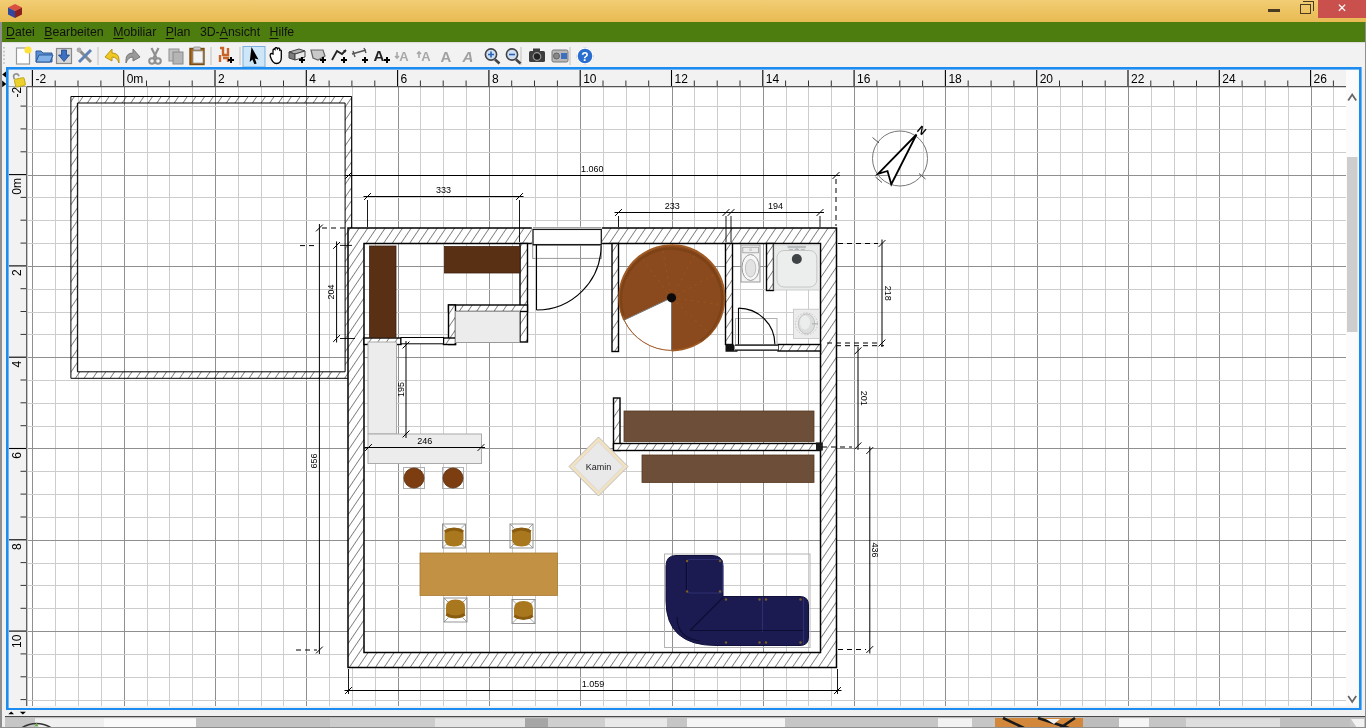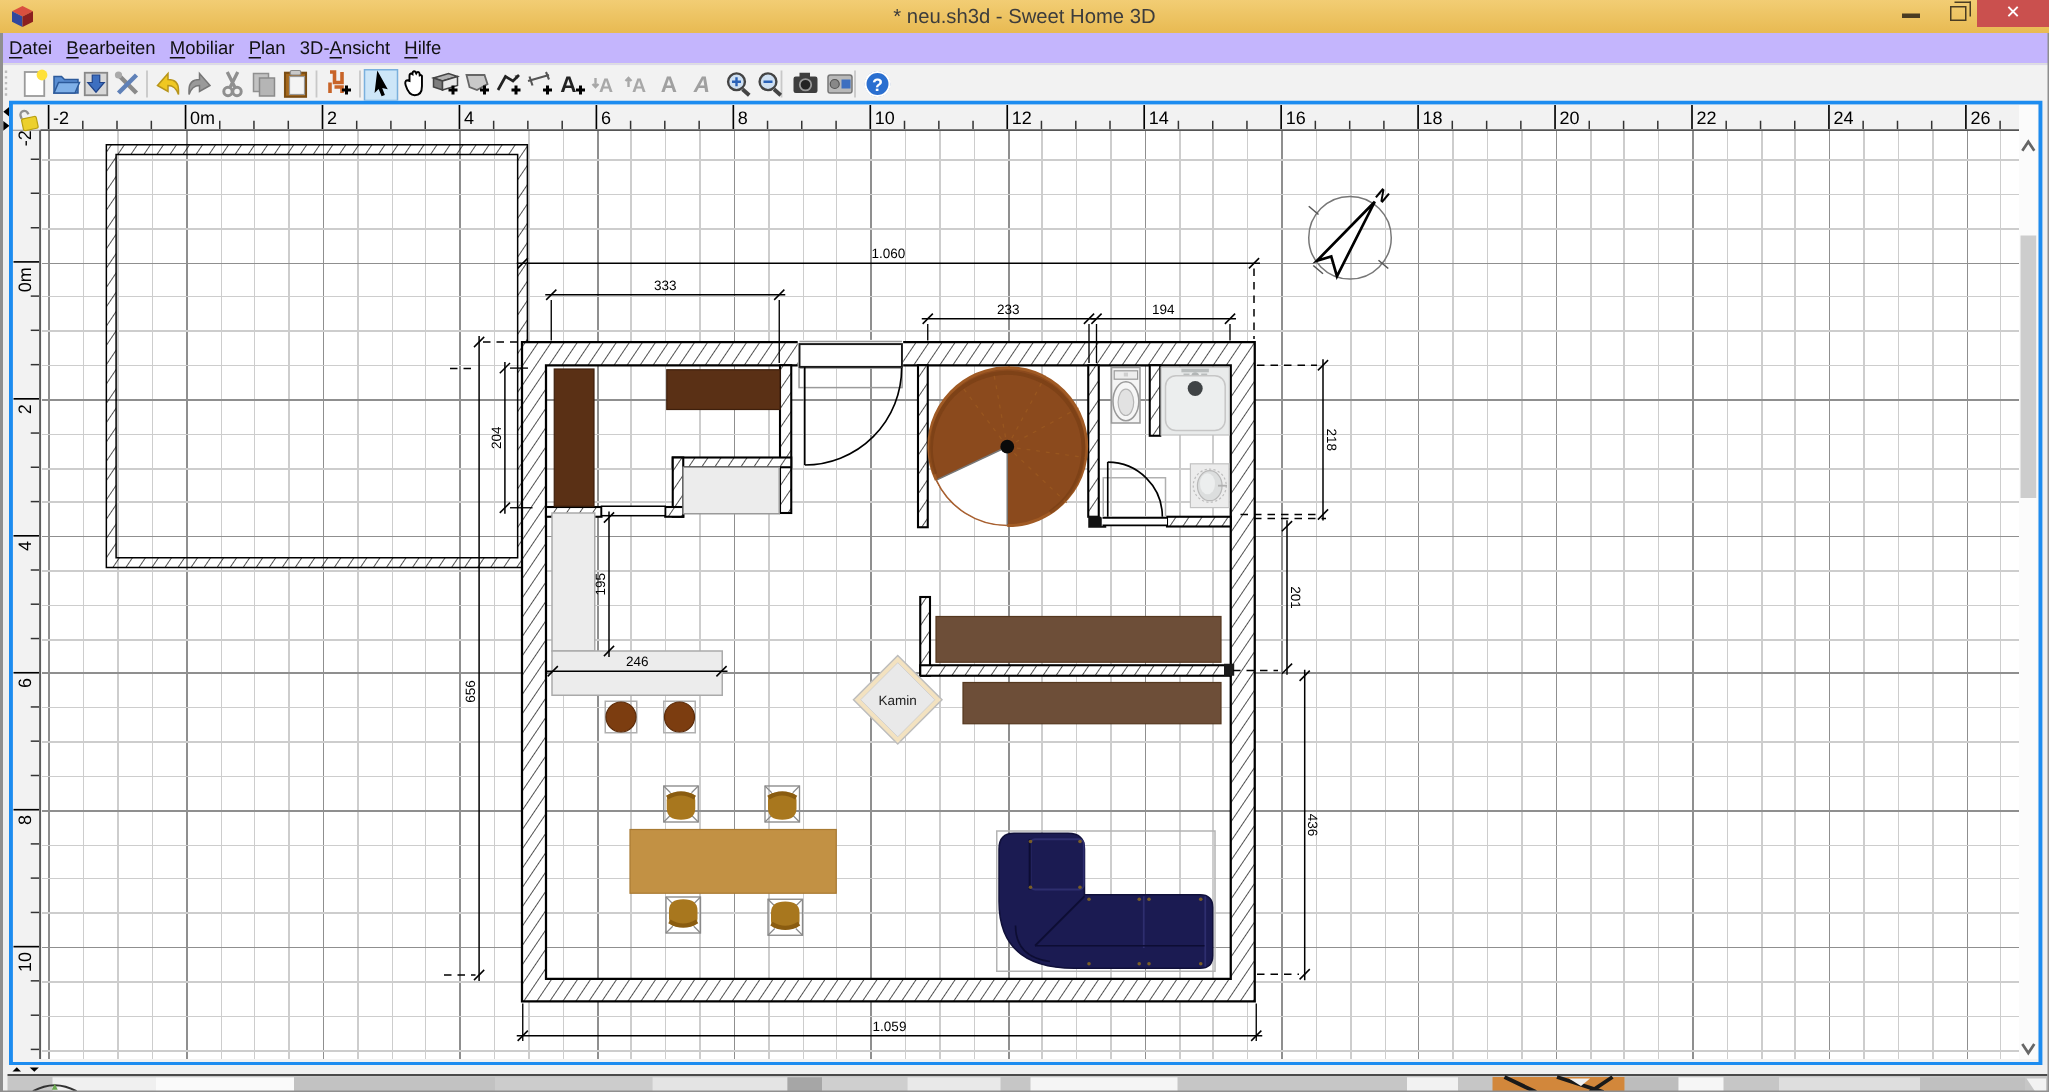--- a/index.html
+++ b/index.html
@@ -1,30 +1,29 @@
 <!DOCTYPE html>
 <html><head><meta charset="utf-8"><style>
 *{margin:0;padding:0;box-sizing:border-box}
 html,body{width:1366px;height:728px;overflow:hidden;font-family:"Liberation Sans",sans-serif;background:#f0f0f0}
 #titlebar{position:absolute;left:0;top:0;width:1366px;height:22px;background:linear-gradient(#f2cd74,#e8ba52)}
 #titlebar .title{position:absolute;left:0;right:0;top:3px;text-align:center;font-size:13.5px;color:#3c3c3c}
 #closebtn{position:absolute;right:0;top:0;width:48px;height:18px;background:#ca504e;color:#fff;font-size:12px;text-align:center;line-height:17px}
 #maxbtn{position:absolute;right:55px;top:4px;width:11px;height:10px;border:1.4px solid #4a3c22}
 #maxbtn:before{content:"";position:absolute;left:2px;top:-4px;width:10px;height:9px;border:1.4px solid #4a3c22;border-bottom:none;border-left:none}
 #minbtn{position:absolute;right:86px;top:9px;width:12px;height:2.6px;background:#4a3c22}
-#menubar{position:absolute;left:0;top:22px;width:1366px;height:21px;background:#c4b5fd;border-bottom:1px solid #dedede;font-size:12.3px;color:#111;padding-left:6px}
+#menubar{position:absolute;left:0;top:22px;width:1366px;height:21px;background:#4d7c0f;border-bottom:1px solid #dedede;font-size:12.3px;color:#111;padding-left:6px}
 #menubar span{display:inline-block;margin-top:3px;margin-right:9.5px}
 #menubar u{text-decoration:underline;text-underline-offset:1.5px}
 #toolbar{position:absolute;left:0;top:44px;width:1366px;height:23px;background:#f2f2f2}
 #mainsvg{position:absolute;left:0;top:67px}
 #edgeL{position:absolute;left:0;top:22px;width:1.5px;height:706px;background:#8f8f8f}
 #edgeR{position:absolute;right:0;top:22px;width:1.5px;height:706px;background:#8f8f8f}
 </style></head><body>
 <div id="titlebar">
-    <div class="title">* neu.sh3d - Sweet Home 3D</div>
 <div id="minbtn"></div>
     <div id="maxbtn"></div>
     <div id="closebtn">✕</div>
 <svg style="position:absolute;left:7px;top:3px" width="16" height="16" viewBox="0 0 16 16">
 <polygon points="8,1 15,4.5 8,8 1,4.5" fill="#d94f3f"></polygon>
 <polygon points="1,4.5 8,8 8,15 1,11.5" fill="#31479e"></polygon>
 <polygon points="15,4.5 8,8 8,15 15,11.5" fill="#8c1f1f"></polygon>
     </svg>
 </div>
 <div id="menubar"><span><u>D</u>atei</span><span><u>B</u>earbeiten</span><span><u>M</u>obiliar</span><span><u>P</u>lan</span><span>3D-<u>A</u>nsicht</span><span><u>H</u>ilfe</span></div>

